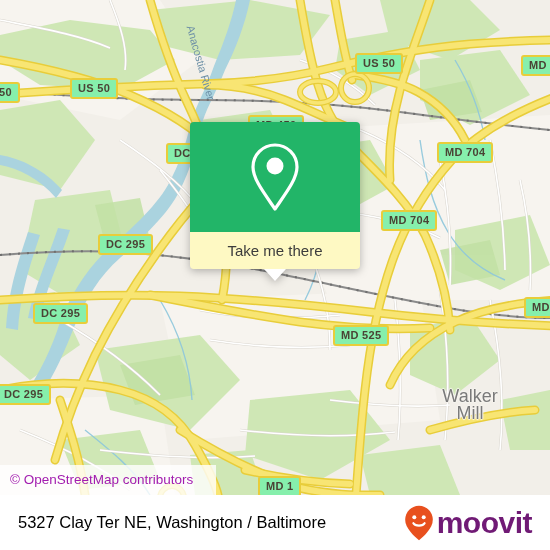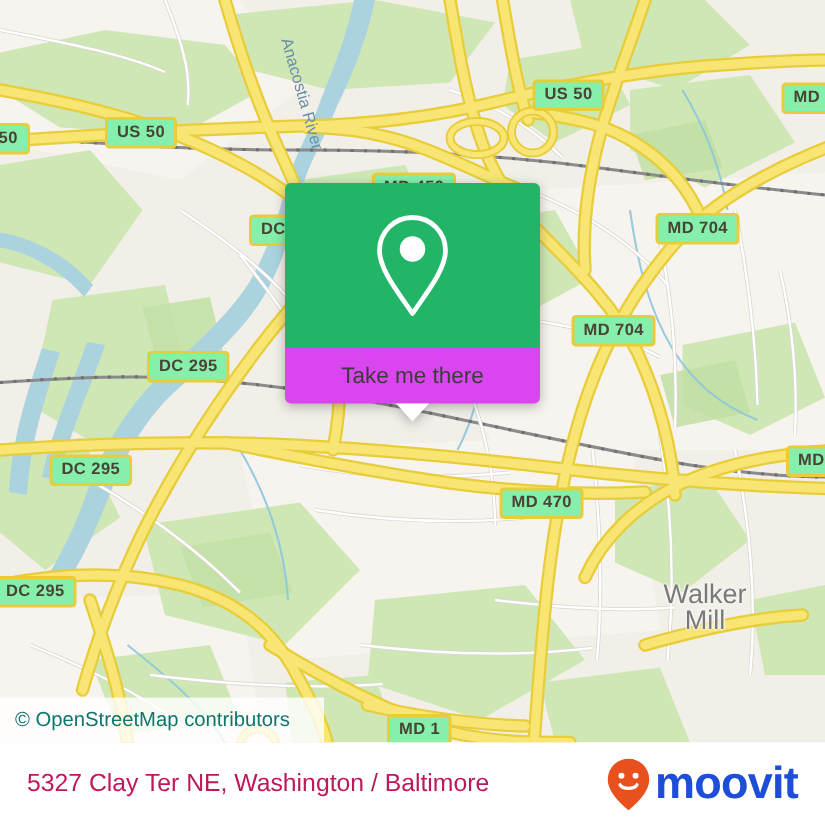--- a/index.html
+++ b/index.html
@@ -70,21 +70,21 @@
   }
 
   
   .attribution {
     position: absolute;
     left: 0;
     top: 465px;
     height: 30px;
     min-width: 216px;
     background: rgba(255,255,255,0.80);
-    color: #0f766e;
+    color: #a21caf;
     font-family: "Liberation Sans", sans-serif;
     font-size: 13.5px;
     line-height: 30px;
     padding: 0 10px 0 10px;
     box-sizing: border-box;
     white-space: nowrap;
   }
 
   
   .popup {
@@ -96,21 +96,21 @@
   }
   .popup-head {
     height: 110px;
     border-radius: 4px 4px 0 0;
     display: flex;
     align-items: center;
     justify-content: center;
   }
   .popup-foot {
     height: 37px;
-    background: #d946ef;
+    background: #fef9c3;
     border-radius: 0 0 4px 4px;
     display: flex;
     align-items: center;
     justify-content: center;
     color: #3c3c3c;
     font-family: "Liberation Sans", sans-serif;
     font-size: 15px;
     cursor: pointer;
   }
   .popup-tail {
@@ -132,32 +132,32 @@
     width: 550px;
     height: 55px;
     background: #ffffff;
     display: flex;
     align-items: center;
     justify-content: space-between;
     padding: 0 18px;
     box-sizing: border-box;
   }
   .footer-title {
-    color: #be185d;
+    color: #000000;
     font-family: "Liberation Sans", sans-serif;
     font-size: 16.5px;
     white-space: nowrap;
   }
   .brand {
     display: flex;
     align-items: center;
     gap: 3px;
   }
   .brand-text {
-    color: #1d4ed8;
+    color: #701a75;
     font-family: "Liberation Sans", sans-serif;
     font-weight: bold;
     font-size: 30px;
     letter-spacing: -0.5px;
     line-height: 30px;
   }
 </style>
 </head>
 <body>
 
@@ -384,21 +384,21 @@
     <div class="shield" style="left:70px; top:78px;">US 50</div>
     <div class="shield" style="left:248px; top:83px;margin-top:32px;">MD 459</div>
     <div class="shield" style="left:355px; top:53px;">US 50</div>
     <div class="shield" style="left:521px; top:55px;">MD 7</div>
     <div class="shield" style="left:166px; top:143px;">DC</div>
     <div class="shield" style="left:437px; top:142px;">MD 704</div>
     <div class="shield" style="left:381px; top:210px;">MD 704</div>
     <div class="shield" style="left:98px; top:234px;">DC 295</div>
     <div class="shield" style="left:33px; top:303px;">DC 295</div>
     <div class="shield" style="left:524px; top:297px;">MD 2</div>
-    <div class="shield" style="left:333px; top:325px;">MD 470</div>
+    <div class="shield" style="left:333px; top:325px;">MD 525</div>
     <div class="shield" style="left:-4px; top:384px;">DC 295</div>
     <div class="shield" style="left:258px; top:476px;">MD 1</div>
 
     <div class="popup">
       <div class="popup-head" style="background:#22b568;">
         <svg width="58" height="72" viewBox="0 0 58 72">
           <path d="M29 4 C16.8 4 7 13.8 7 26 C7 38 18 52 29 68
                    C40 52 51 38 51 26 C51 13.8 41.2 4 29 4 Z" fill="none" stroke="#ffffff" stroke-width="3.2" stroke-linejoin="round"></path>
           <circle cx="29" cy="25" r="8.5" fill="#ffffff"></circle>
         </svg>

